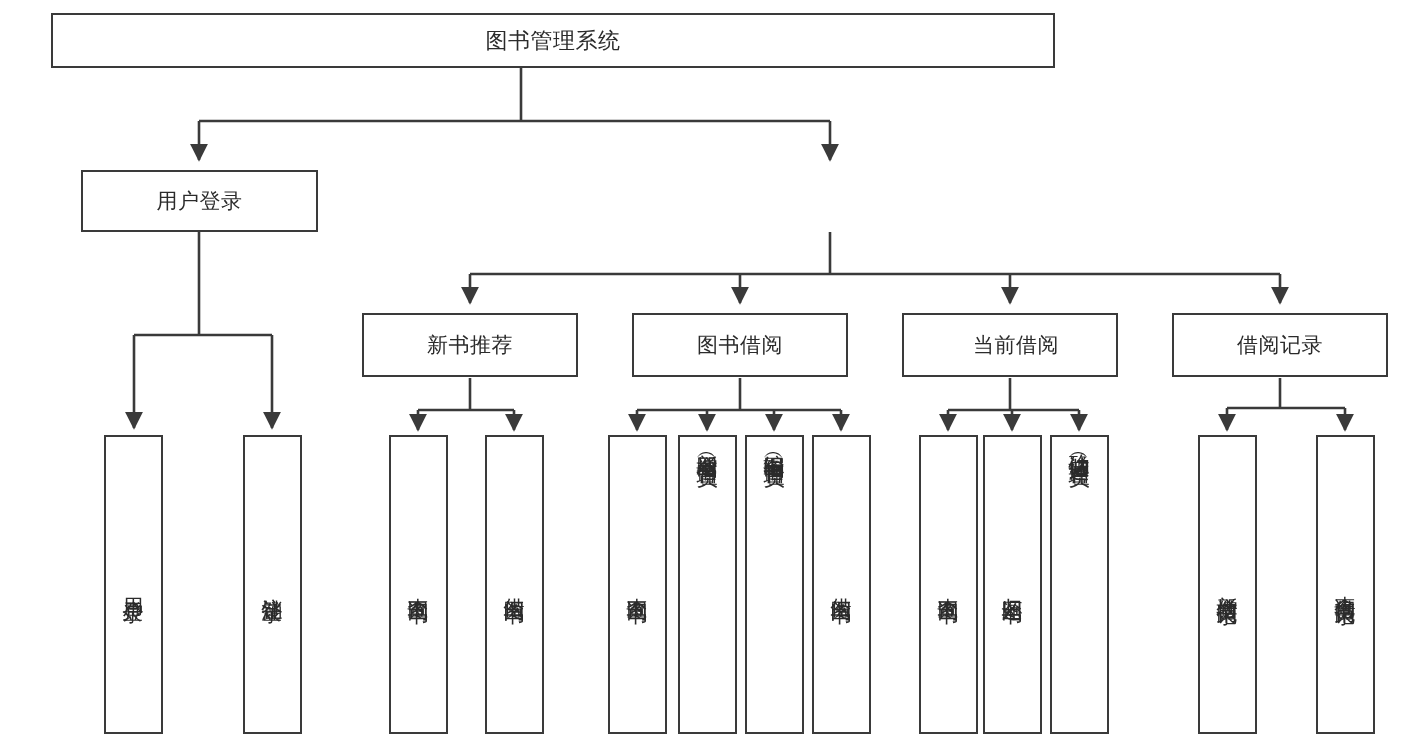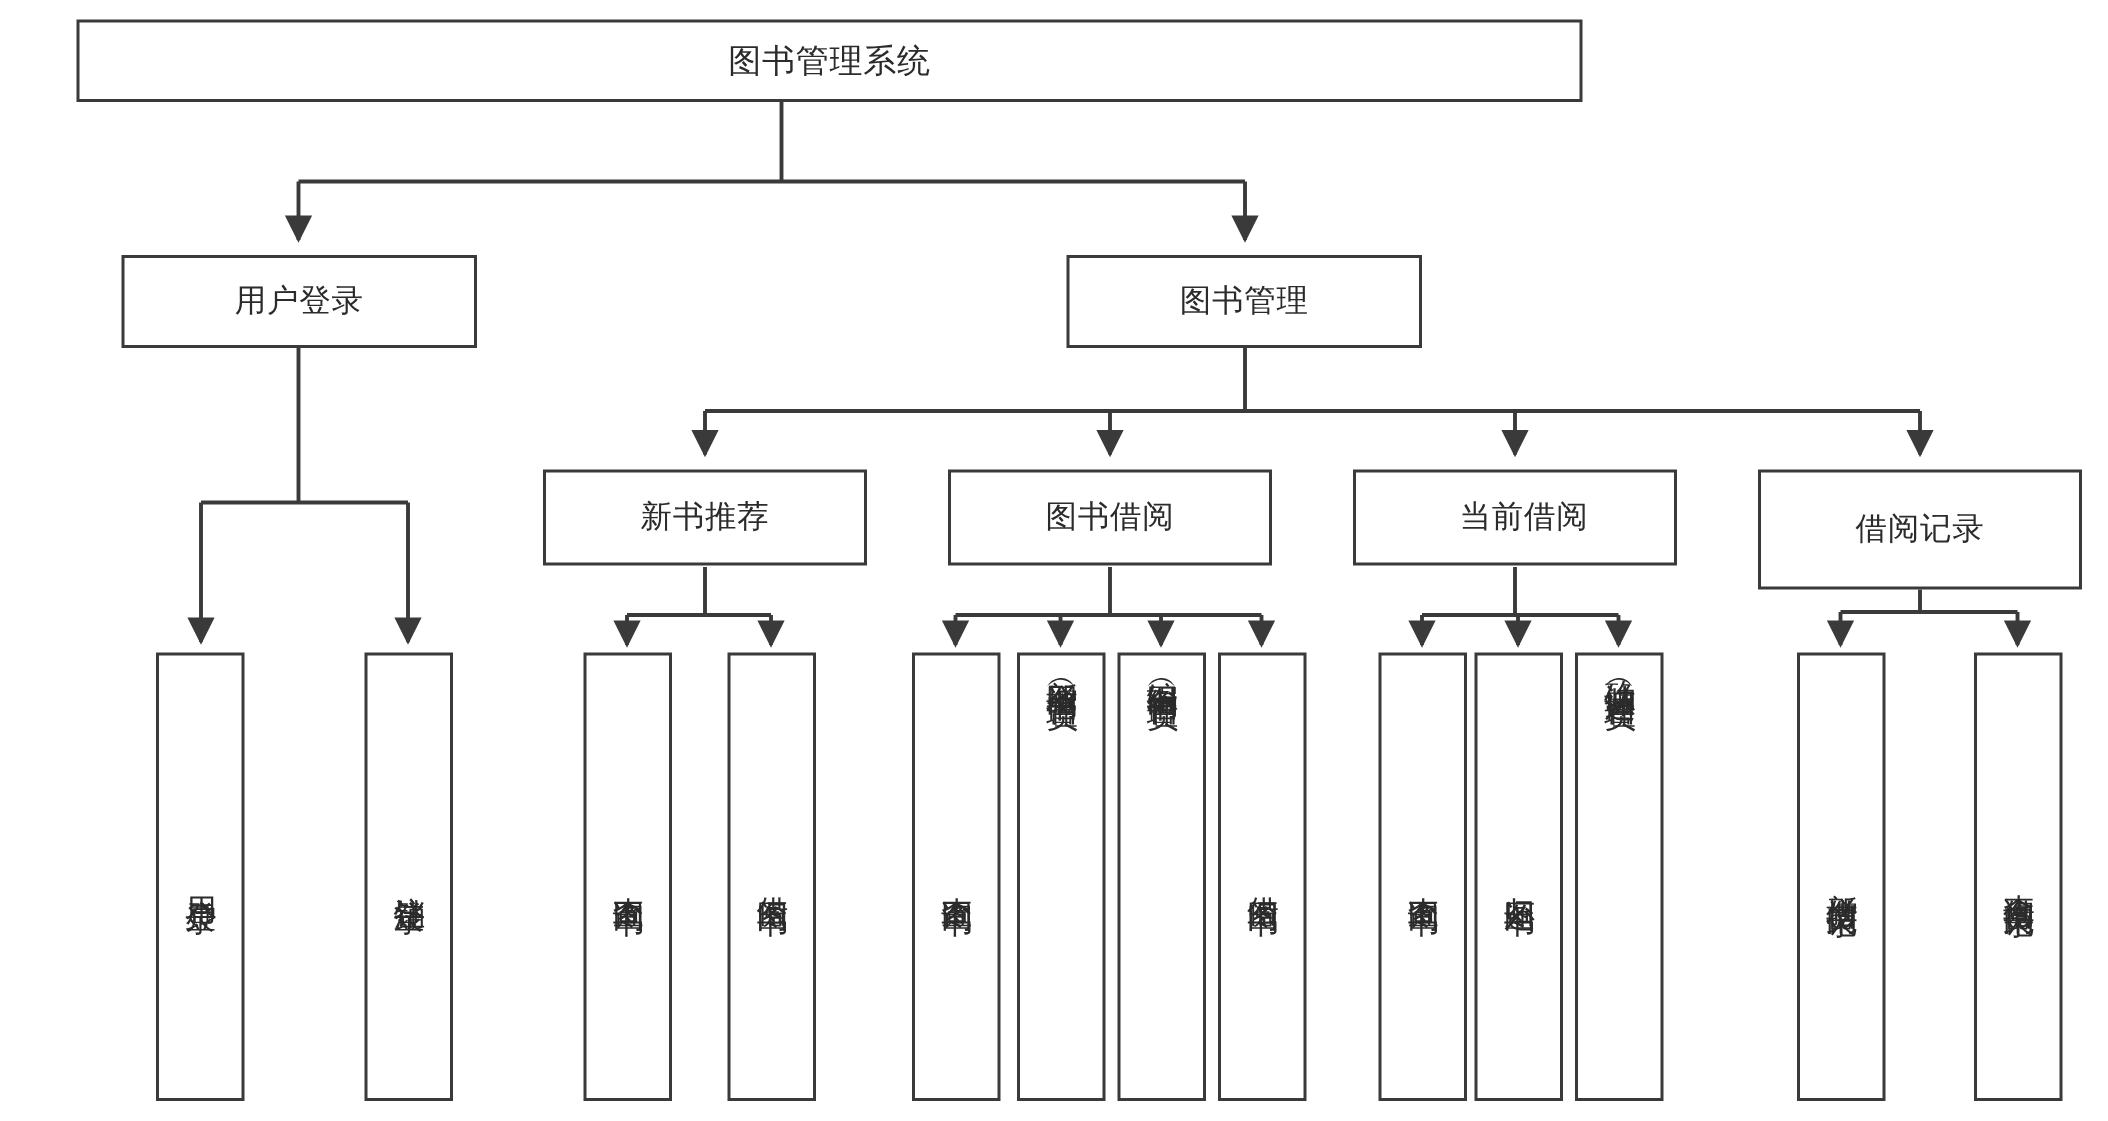--- a/index.html
+++ b/index.html
@@ -131,34 +131,31 @@
     </g>
   </svg>
 
   <div class="node h-node root" style="left:19px; top:13px; width:1004px; height:55px;margin-left:32px;">
     <span class="node-label">图书管理系统</span>
   </div>
 
   <div class="node h-node" style="left:81px; top:170px; width:237px; height:62px;">
     <span class="node-label">用户登录</span>
   </div>
-  <div class="node h-node" style="left:711px; top:170px; width:237px; height:62px;">
-    <span class="node-label">图书管理</span>
-  </div>
 
   <div class="node h-node" style="left:632px; top:313px; width:216px; height:64px;">
     <span class="node-label">图书借阅</span>
   </div>
   <div class="node h-node" style="left:362px; top:313px; width:216px; height:64px;">
     <span class="node-label">新书推荐</span>
   </div>
   <div class="node h-node" style="left:902px; top:313px; width:216px; height:64px;padding-left:12px;">
     <span class="node-label">当前借阅</span>
   </div>
-  <div class="node h-node" style="left:1172px; top:313px; width:216px; height:80px;">
+  <div class="node h-node" style="left:1172px; top:313px; width:216px; height:64px;">
     <span class="node-label">借阅记录</span>
   </div>
 
   <div class="node v-node v-center" style="left:104px; top:435px; width:59px; height:299px;">
     <span class="node-label">用户登录</span>
   </div>
   <div class="node v-node v-center" style="left:243px; top:435px; width:59px; height:299px;">
     <span class="node-label">注销登录</span>
   </div>
 

